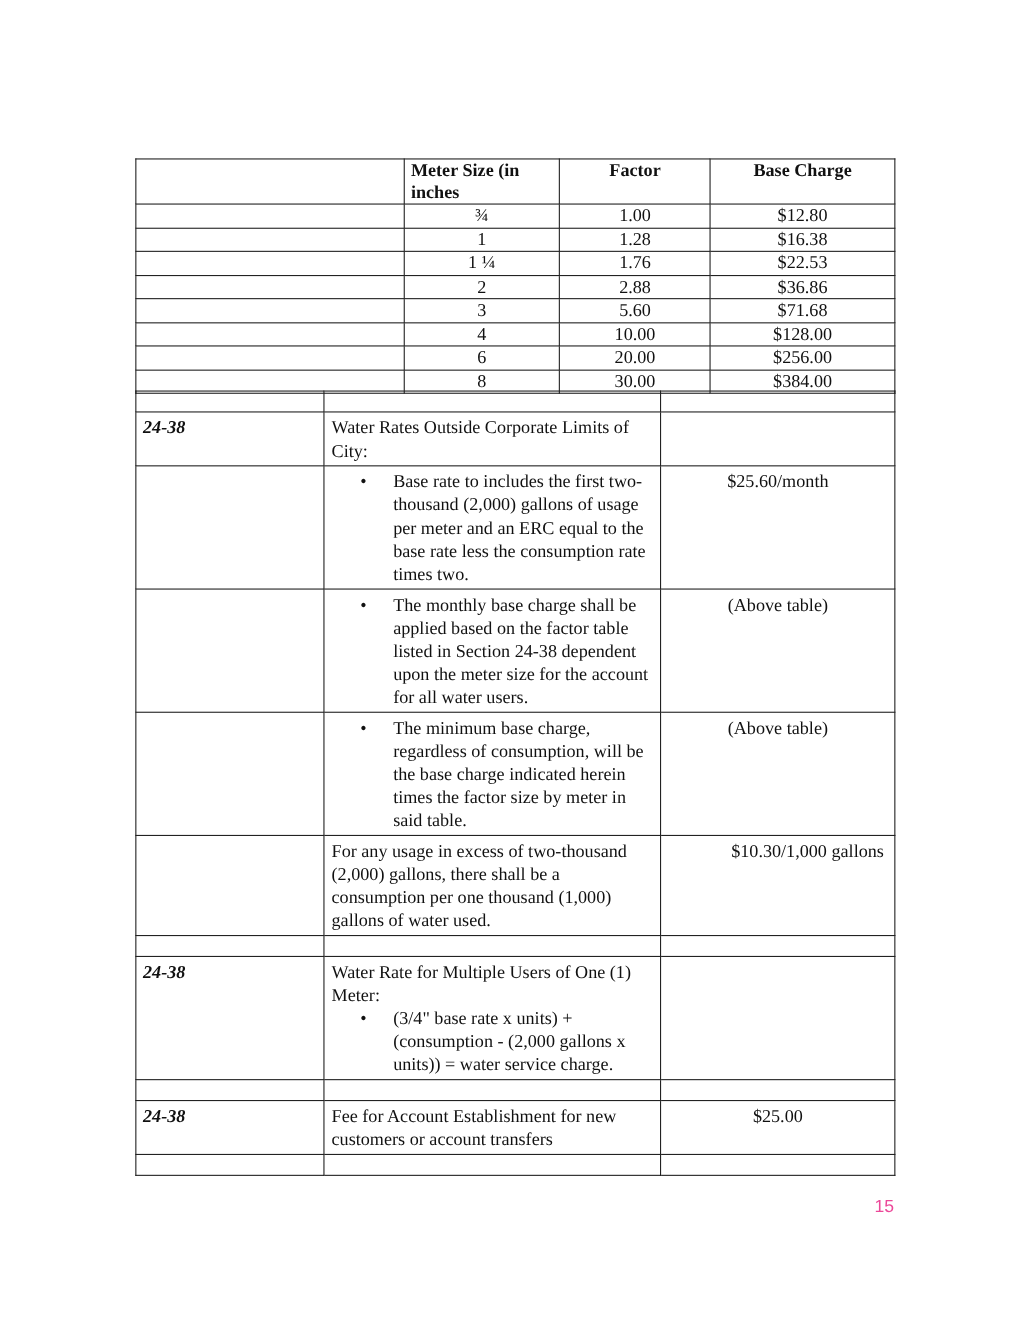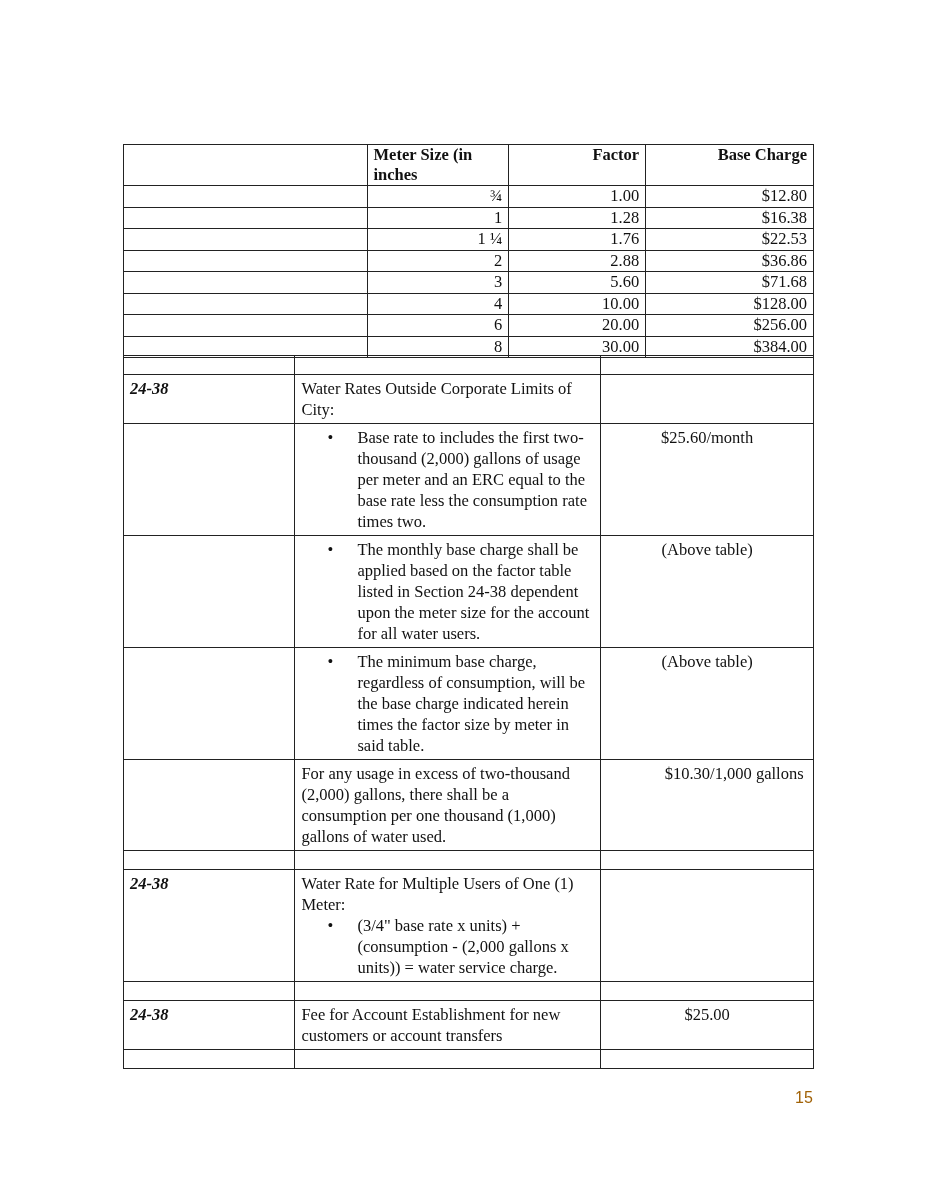--- a/index.html
+++ b/index.html
@@ -4,21 +4,21 @@
 <style>
   html, body { margin:0; padding:0; background:#ffffff; }
   body { width:929px; height:1200px; position:relative; overflow:hidden;
          font-family:"Liberation Serif", serif; color:#111; }
   .page { position:absolute; left:0; top:0; width:929px; height:1200px; }
 
   
   .meter { position:absolute; left:123px; top:96px; width:691px;
            border-collapse:collapse; font-size:16.5px;margin-top:48px; }
   .meter td { border:1px solid #222; padding:0 6px; height:20.5px;
-              line-height:20px; text-align:right; vertical-align:top; }
+              line-height:20px; text-align:center; vertical-align:top; }
   .meter td.c0 { width:231px; }
   .meter td.c1 { width:129px; }
   .meter td.c2 { width:124px; }
   .meter td.c3 { width:155px; }
   .meter tr.head td { font-weight:bold; height:40px; }
   .meter tr.head td.c1 { text-align:left; }
 
   
   .ord { position:absolute; left:123px; top:355px; width:691px;
          border-collapse:collapse; font-size:16.5px; }
@@ -26,21 +26,21 @@
             padding:3px 6px; }
   .ord td.sec { width:180px; font-style:italic; font-weight:bold; }
   .ord td.desc { width:316px; }
   .ord td.amt { width:155px; text-align:center; }
   .ord tr.spacer td { height:18px; padding:0; }
   .bul { display:flex; padding-left:26px; }
   .bul .dot { width:30px; flex:none; }
   .bul .txt { flex:1; }
 
   .pagenum { position:absolute; left:795px; top:1089px; font-family:"Liberation Sans", sans-serif;
-             font-size:16px; color:#a16207; }
+             font-size:16px; color:#ec4899; }
 </style>
 </head>
 <body>
 
 <div class="page">
 
   <table class="meter">
     <tbody>
         <tr class="head">
       <td class="c0"></td>

